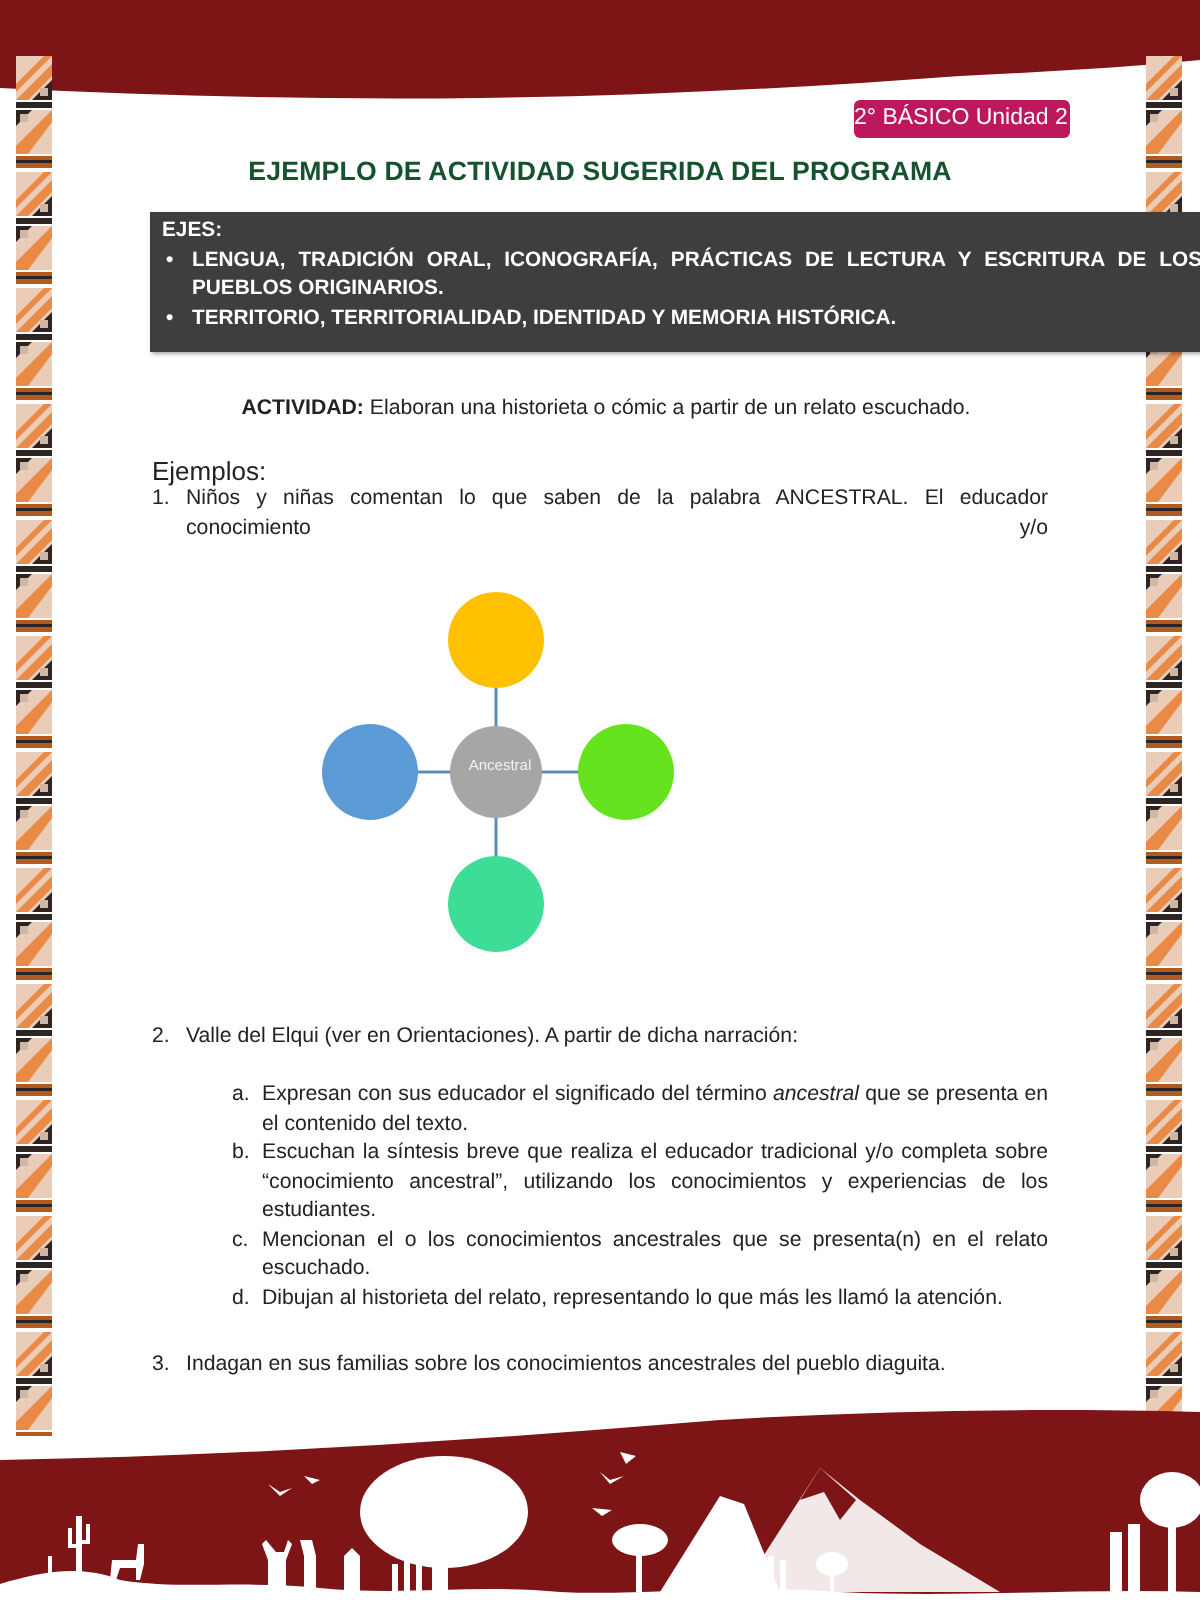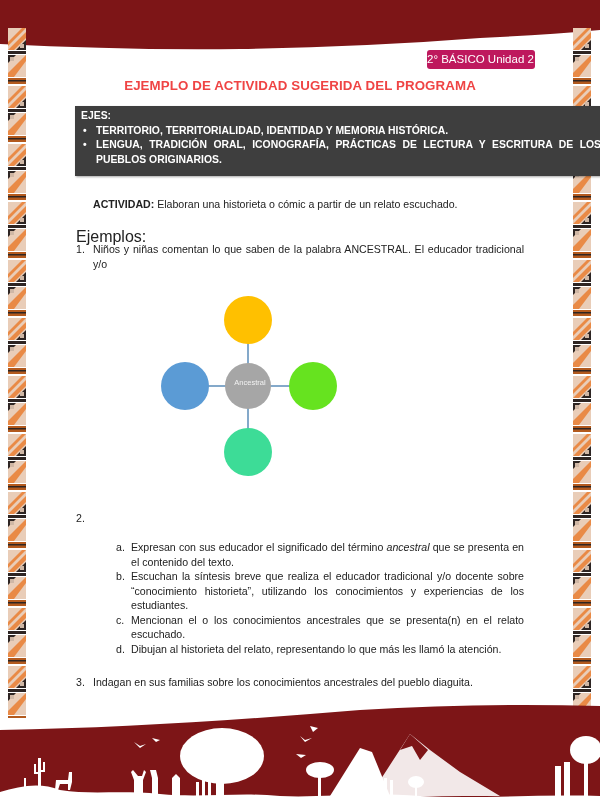--- a/index.html
+++ b/index.html
@@ -18,39 +18,39 @@
 
   
   .side-border { position: absolute; top: 28px; width: 18px; height: 690px; overflow: hidden; }
   .side-border.left { left: 8px; }
   .side-border.right { left: 573px; }
   .side-border svg { display: block; }
 
   
   .page-title {
     position: absolute; left: 0; top: 78px; width: 600px; text-align: center;
-    font-weight: bold; font-size: 13.3px; color: #ef4444; letter-spacing: 0.1px;
+    font-weight: bold; font-size: 13.3px; color: #14532d; letter-spacing: 0.1px;
   }
   .ejes-box {
     position: absolute; left: 75px; top: 106px; width: 534px; height: 70px;
     background: #3e3e3e; color: #fff; padding: 3px 8px 0 6px;
     font-weight: bold; font-size: 10.4px; line-height: 14.5px;
     box-shadow: 1px 1px 2px rgba(0,0,0,0.35);
   }
   .ejes-box ul { list-style: none; }
   .ejes-box li { position: relative; padding-left: 15px; text-align: justify; }
   .ejes-box li::before { content: "•"; position: absolute; left: 2px; top: 0; }
 
   .activity {
-    position: absolute; left: 93px; top: 198px; width: 440px;
-    font-size: 10.6px; color: #222;
+    position: absolute; left: 83px; top: 198px; width: 440px;
+    font-size: 10.6px; color: #222; text-align: center;
   }
   .activity b { font-weight: bold; }
 
-  .examples-label { position: absolute; left: 76px; top: 228px; font-size: 16px; color: #222; }
+  .examples-label { position: absolute; left: 76px; top: 228px; font-size: 13px; color: #222; }
 
   .ol-item { position: absolute; left: 76px; width: 448px; font-size: 10.6px; line-height: 14.5px; color: #222; }
   .ol-item .num { position: absolute; left: 0; top: 0; }
   .ol-item .txt { margin-left: 17px; text-align: justify; text-align-last: left; }
   .ol-item .txt.justify-all { text-align-last: justify; }
 
   .sub-list { position: absolute; left: 116px; width: 408px; font-size: 10.6px; line-height: 14.5px; color: #222; }
   .sub-item { position: relative; padding-left: 15px; text-align: justify; }
   .sub-item .letter { position: absolute; left: 0; top: 0; }
   .sub-item .st { display: block; }
@@ -120,34 +120,34 @@
     </defs>
     <rect width="18" height="690" fill="url(#tileR)"></rect>
   </svg>
 </div>
 
 <div class="page-title">EJEMPLO DE ACTIVIDAD SUGERIDA DEL PROGRAMA</div>
 
 <div class="ejes-box">
   <div>EJES:</div>
   <ul>
+    <li>LENGUA, TRADICIÓN ORAL, ICONOGRAFÍA, PRÁCTICAS DE LECTURA Y ESCRITURA DE LOS PUEBLOS ORIGINARIOS.</li>
     <li>TERRITORIO, TERRITORIALIDAD, IDENTIDAD Y MEMORIA HISTÓRICA.</li>
-    <li>LENGUA, TRADICIÓN ORAL, ICONOGRAFÍA, PRÁCTICAS DE LECTURA Y ESCRITURA DE LOS PUEBLOS ORIGINARIOS.</li>
   </ul>
 </div>
 
 <div class="activity">
   <b>ACTIVIDAD:</b><span> Elaboran una historieta o cómic a partir de un relato escuchado.</span>
 </div>
 
 <div class="examples-label">Ejemplos:</div>
 
 <div class="ol-item" style="top:242px;">
   <span class="num">1.</span>
-  <div class="txt justify-all">Niños y niñas comentan lo que saben de la palabra ANCESTRAL. El educador tradicional y/o</div>
+  <div class="txt justify-all">Niños y niñas comentan lo que saben de la palabra ANCESTRAL. El educador conocimiento y/o</div>
 </div>
 
 <div class="diagram">
   <svg width="200" height="190" viewBox="0 0 200 190">
     <g stroke="#5b8db8" stroke-width="1.5">
       <line x1="98" y1="52" x2="98" y2="75"></line>
       <line x1="98" y1="117" x2="98" y2="140"></line>
       <line x1="58" y1="96" x2="76" y2="96"></line>
       <line x1="120" y1="96" x2="140" y2="96"></line>
     </g>
@@ -155,30 +155,31 @@
     <circle cx="163" cy="96" r="24" fill="#66e31f"></circle>
     <circle cx="98" cy="162" r="24" fill="#3ddc97"></circle>
     <circle cx="35" cy="96" r="24" fill="#5b9bd5"></circle>
     <circle cx="98" cy="96" r="23" fill="#a6a6a6"></circle>
   </svg>
   <div class="center-label">Ancestral</div>
 </div>
 
 <div class="ol-item" style="top:511px;">
   <span class="num">2.</span>
+  <div class="txt">Valle del Elqui (ver en Orientaciones). A partir de dicha narración:</div>
 </div>
 
 <div class="sub-list" style="top:540px;">
   <div class="sub-item">
     <span class="letter">a.</span>
     <span class="st"><span>Expresan con sus educador el significado del término </span><i>ancestral</i><span> que se presenta en el contenido del texto.</span></span>
   </div>
   <div class="sub-item">
     <span class="letter">b.</span>
-    <span class="st">Escuchan la síntesis breve que realiza el educador tradicional y/o docente sobre “conocimiento historieta”, utilizando los conocimientos y experiencias de los estudiantes.</span>
+    <span class="st">Escuchan la síntesis breve que realiza el educador tradicional y/o completa sobre “conocimiento ancestral”, utilizando los conocimientos y experiencias de los estudiantes.</span>
   </div>
   <div class="sub-item">
     <span class="letter">c.</span>
     <span class="st">Mencionan el o los conocimientos ancestrales que se presenta(n) en el relato escuchado.</span>
   </div>
   <div class="sub-item">
     <span class="letter">d.</span>
     <span class="st">Dibujan al historieta del relato, representando lo que más les llamó la atención.</span>
   </div>
 </div>

